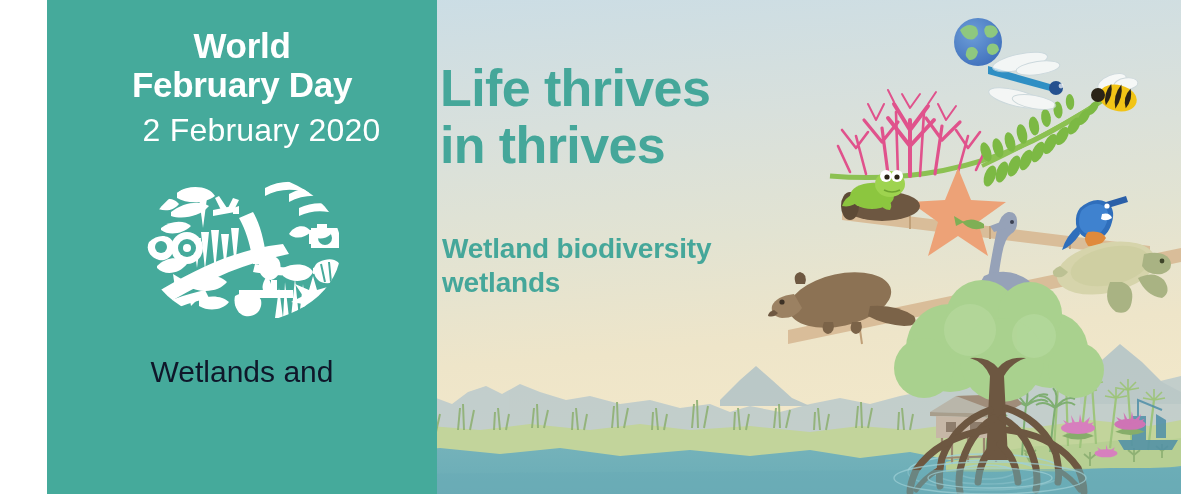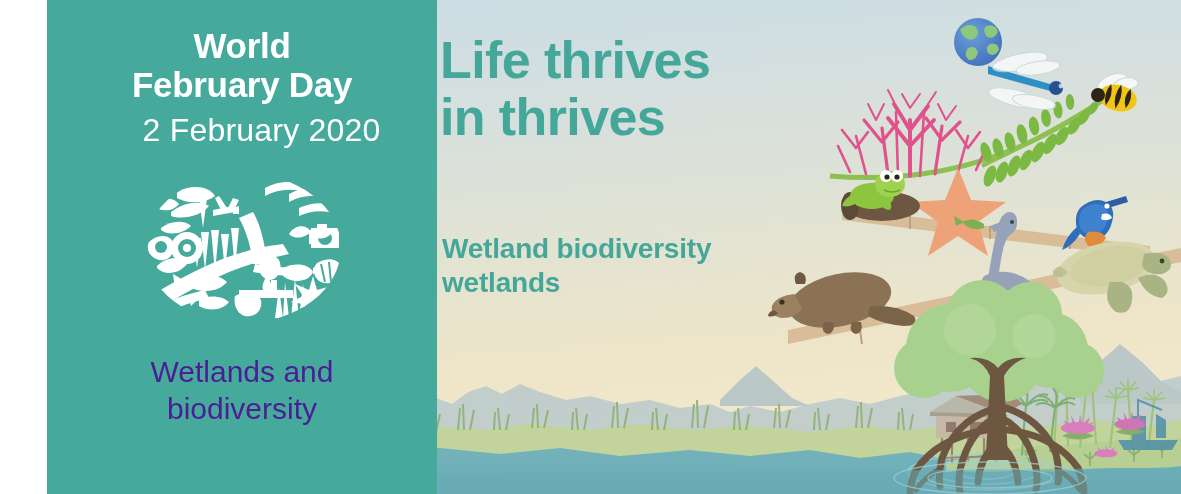--- a/index.html
+++ b/index.html
@@ -55,42 +55,42 @@
     top: 172px;
     left: 96px;
     width: 200px;
     height: 152px;
   }
   #wwd-tagline {
     position: absolute;
     top: 354px;
     left: 0; right: 0;
     text-align: center;
-    color: #4c1d95;
+    color: #0f172a;
     font-size: 30px;
     font-weight: 300;
     line-height: 1.22;
   }
   #wwd-tagline .line { display: block; }
 
   
   #scene {
     position: absolute;
     left: 390px; top: 0;
     width: 791px;
     height: 494px;
     overflow: hidden;
   }
   #scene-svg { display: block; width: 791px; height: 494px; }
 
   
   #headline {
     position: absolute;
     left: 440px;
-    top: 32px;
+    top: 60px;
     z-index: 15;
     color: #45a79a;
     font-weight: bold;
     font-size: 52px;
     line-height: 1.1;
     letter-spacing: -0.6px;
   }
   #headline .line { display: block; }
   #subhead {
     position: absolute;
@@ -601,17 +601,16 @@
 
         <path d="M10,30 C20,24 32,26 36,32 C30,40 18,40 10,34 Z"></path>
 
         <path d="M176,90 C188,84 198,88 198,98 C198,108 188,114 178,110 C170,106 168,94 176,90 Z"></path>
         <path d="M178,92 L182,110 M186,90 L188,110" stroke="#45aa9b" stroke-width="2"></path>
       </g>
     </svg>
 
     <div id="wwd-tagline">
       <span class="line">Wetlands and</span>
-      <span class="line">biodiversity</span>
     </div>
   </div>
 
 </div>
 
 </body></html>

